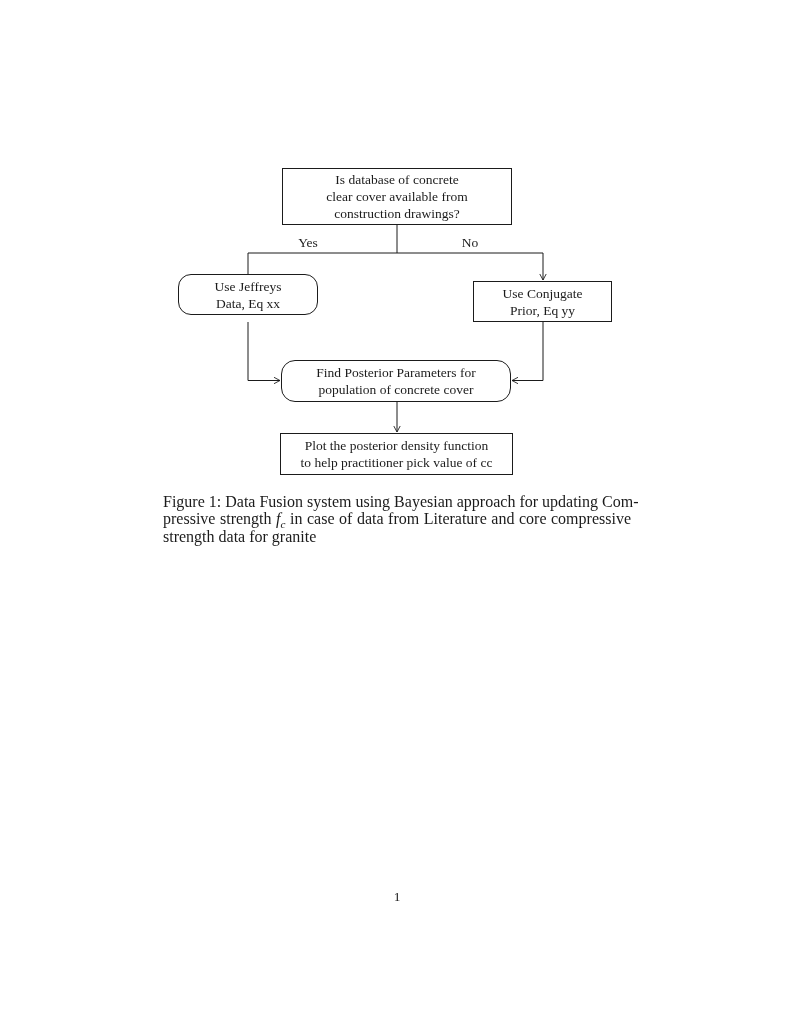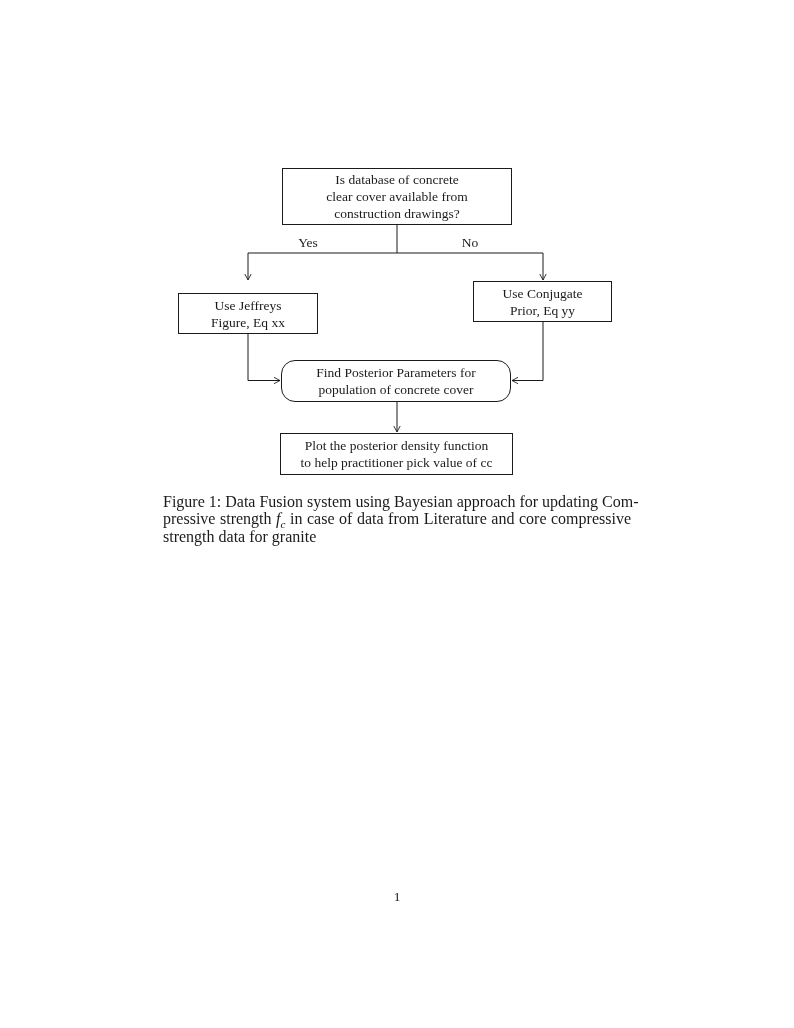--- a/index.html
+++ b/index.html
@@ -29,21 +29,21 @@
     background: #ffffff;
     display: flex;
     flex-direction: column;
     justify-content: center;
     align-items: center;
     text-align: center;
     font-size: 13.5px;
     line-height: 17px;
   }
   .node-decision  { left: 282px; top: 168px; width: 230px; height: 57px; }
-  .node-jeffreys  { left: 178px; top: 293px; width: 140px; height: 41px; }
+  .node-jeffreys  { left: 178px; top: 274px; width: 140px; height: 41px; border-radius: 13px; }
   .node-conjugate { left: 473px; top: 281px; width: 139px; height: 41px; align-items: center; }
   .node-posterior { left: 281px; top: 360px; width: 230px; height: 42px; border-radius: 14px; }
   .node-plot      { left: 280px; top: 433px; width: 233px; height: 42px; }
   .edge-label {
     position: absolute;
     top: 235px;
     transform: translateX(-50%);
     font-size: 13.5px;
     line-height: 16px;
     white-space: nowrap;
@@ -108,21 +108,21 @@
     <div>Is database of concrete</div>
     <div>clear cover available from</div>
     <div>construction drawings?</div>
   </div>
 
   <div class="edge-label edge-label-yes">Yes</div>
   <div class="edge-label edge-label-no">No</div>
 
   <div class="node node-jeffreys">
     <div>Use Jeffreys</div>
-    <div>Figure, Eq xx</div>
+    <div>Data, Eq xx</div>
   </div>
 
   <div class="node node-conjugate">
     <div>Use Conjugate</div>
     <div>Prior, Eq yy</div>
   </div>
 
   <div class="node node-posterior">
     <div>Find Posterior Parameters for</div>
     <div>population of concrete cover</div>

